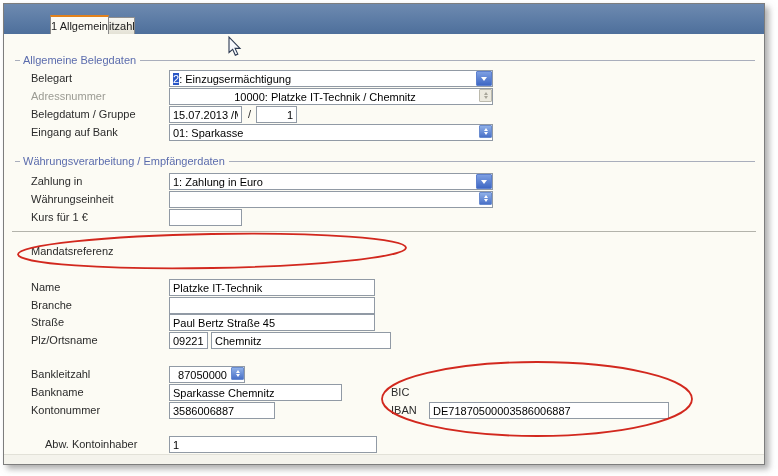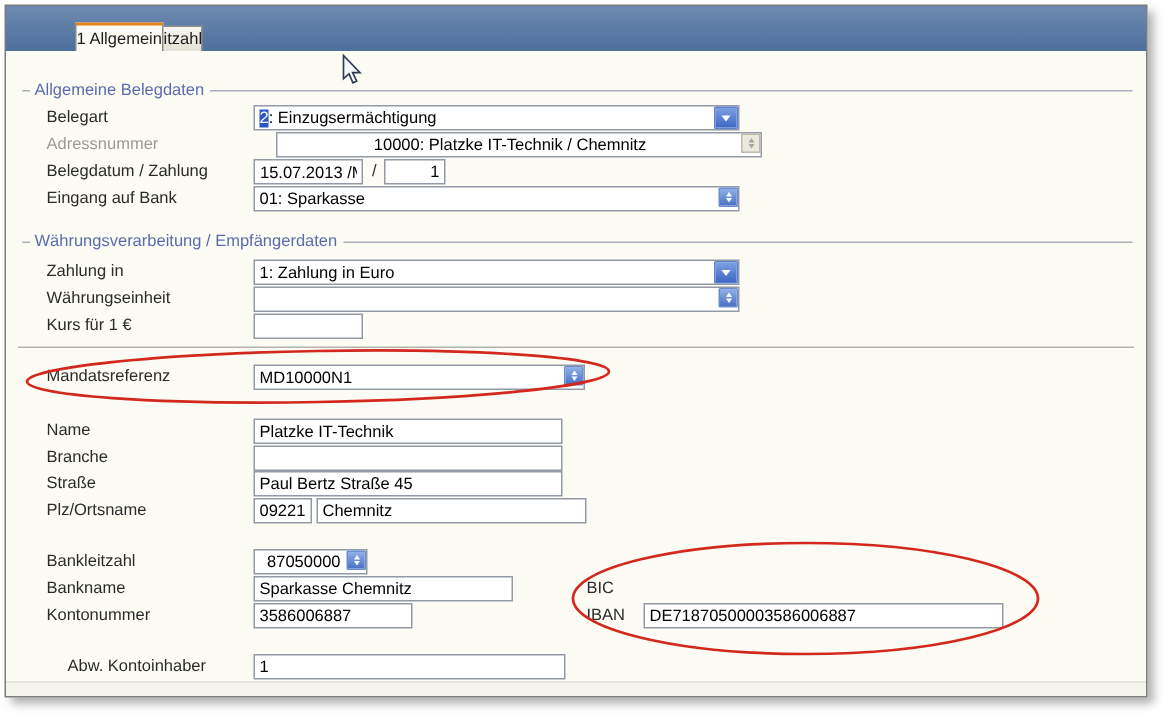--- a/index.html
+++ b/index.html
@@ -75,29 +75,29 @@
       <div class="fld combo">
           <span class="sel">2</span>
           <span>: Einzugsermächtigung</span>
         </div>
       <div class="drop-btn">
           <i class="chev"></i>
         </div>
     </div>
 
     <div class="lab dis" style="left:27px;top:86px">Adressnummer</div>
-    <div class="fwrap" style="left:180px;top:84px;width:324px">
+    <div class="fwrap" style="left:165px;top:84px;width:324px">
       <input class="fld ta-c pr15" value="10000: Platzke IT-Technik / Chemnitz" style="">
       <div class="spin-btn disabled">
           <i class="spin-up"></i>
           <i class="spin-down"></i>
         </div>
     </div>
 
-    <div class="lab" style="left:27px;top:104px">Belegdatum / Zahlung</div>
+    <div class="lab" style="left:27px;top:104px">Belegdatum / Gruppe</div>
     <div class="fwrap" style="left:165px;top:102px;width:73px">
       <input class="fld" value="15.07.2013 /Mo" style="">
     </div>
     <div class="lab" style="left:244px;top:104px">/</div>
     <div class="fwrap" style="left:252px;top:102px;width:41px">
       <input class="fld ta-r" value="1" style="">
     </div>
 
     <div class="lab" style="left:27px;top:122px">Eingang auf Bank</div>
     <div class="fwrap" style="left:165px;top:120px;width:324px">
@@ -134,27 +134,20 @@
     </div>
 
     <div class="lab" style="left:27px;top:207px">Kurs für 1 €</div>
     <div class="fwrap" style="left:165px;top:205px;width:73px">
       <input class="fld" value="" style="">
     </div>
 
     <div class="divider" style="top:227px"></div>
 
     <div class="lab" style="left:27px;top:241px">Mandatsreferenz</div>
-    <div class="fwrap" style="left:165px;top:239px;width:221px">
-      <input class="fld pr15" value="MD10000N1" style="">
-      <div class="spin-btn">
-          <i class="spin-up"></i>
-          <i class="spin-down"></i>
-        </div>
-    </div>
 
     <div class="lab" style="left:27px;top:277px">Name</div>
     <div class="fwrap" style="left:165px;top:275px;width:206px">
       <input class="fld" value="Platzke IT-Technik" style="">
     </div>
 
     <div class="lab" style="left:27px;top:295px">Branche</div>
     <div class="fwrap" style="left:165px;top:293px;width:206px">
       <input class="fld" value="" style="">
     </div>

